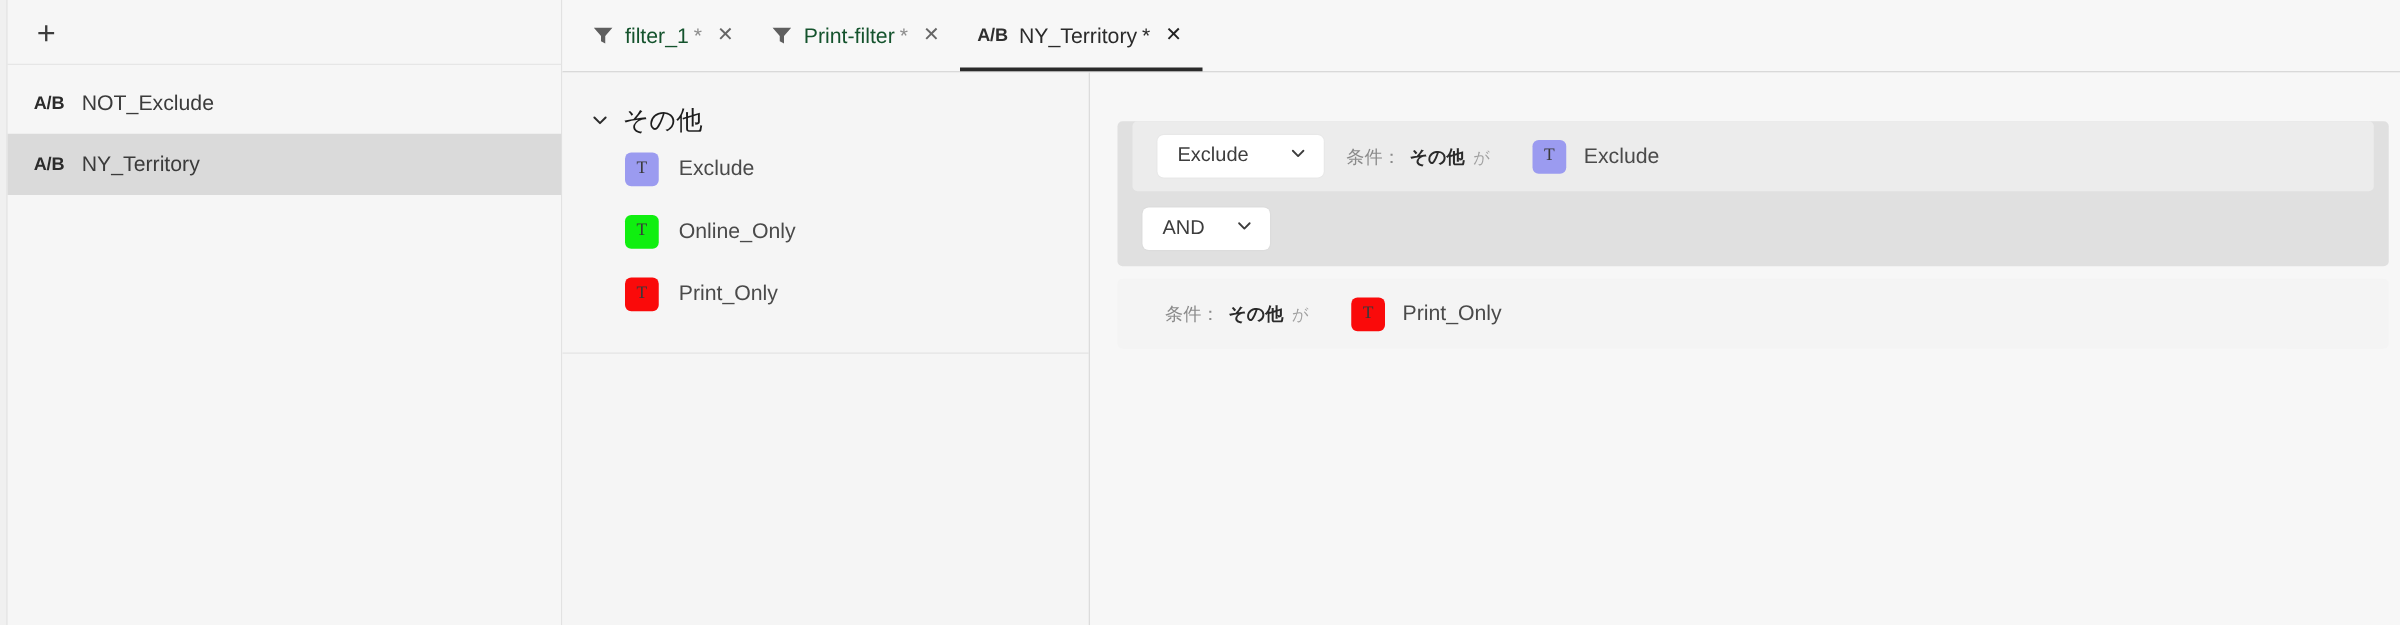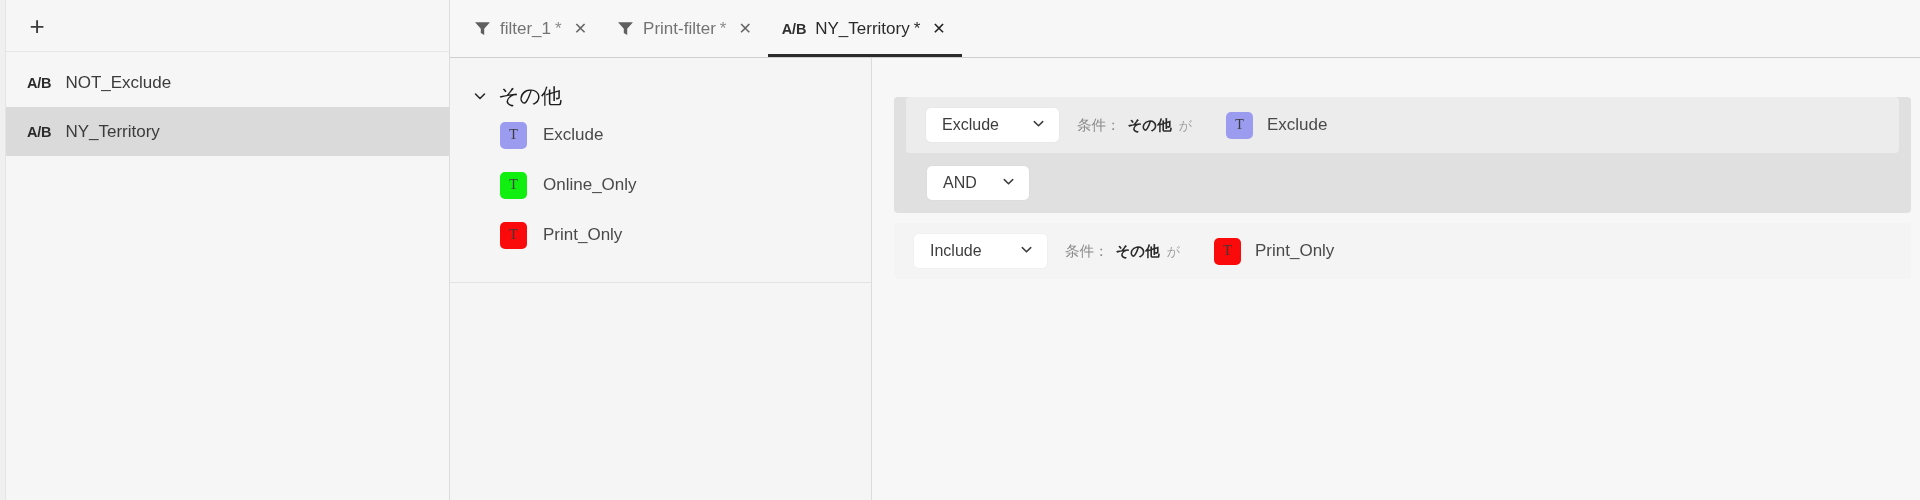--- a/index.html
+++ b/index.html
@@ -108,21 +108,21 @@
   }
   .tab .funnel svg { display:block; }
   .tab-abtype {
     font-size: 14.5px;
     font-weight: bold;
     color: #2f2f2f;
     letter-spacing: -0.2px;
   }
   .tab-label {
     font-size: 17px;
-    color: #737373;
+    color: #14532d;
     white-space: nowrap;
   }
   .tab.active .tab-label { color: #2b2b2b; }
   .tab-dirty {
     font-size: 17px;
     color: #8d8d8d;
     margin-left: -5px;
   }
   .tab.active .tab-dirty { color: #2b2b2b; }
   .tab-close {
@@ -235,21 +235,21 @@
     background: #f4f4f4;
     margin: 0;
     width: 1017px;
     max-width: 100%;
     margin-top: 10px;
   }
   .op-row {
     height: 60px;
     display: flex;
     align-items: center;
-    padding-left: 33px;
+    padding-left: 20px;
   }
   .select {
     background: #ffffff;
     border-radius: 5px;
     height: 34px;
     min-width: 133px;
     display: flex;
     align-items: center;
     justify-content: space-between;
     padding: 0 13px 0 16px;
@@ -393,28 +393,20 @@
                 <svg width="15" height="15" viewBox="0 0 16 16">
                     <path d="M3.5 6 L8 10.5 L12.5 6" fill="none" stroke="#3d3d3d" stroke-width="1.6" stroke-linecap="round" stroke-linejoin="round"></path>
                   </svg>
               </span>
             </div>
           </div>
 
         </div>
 
         <div class="rule-row solo">
-          <div class="select">
-            <span>Include</span>
-            <span class="caret">
-              <svg width="15" height="15" viewBox="0 0 16 16">
-                  <path d="M3.5 6 L8 10.5 L12.5 6" fill="none" stroke="#3d3d3d" stroke-width="1.6" stroke-linecap="round" stroke-linejoin="round"></path>
-                </svg>
-            </span>
-          </div>
           <div class="cond-text">
             <span class="cond-prefix">条件：</span>
             <span class="cond-group">その他</span>
             <span class="cond-suffix">が</span>
           </div>
           <div class="rule-tag">
             <span class="swatch" style="background:#fa0a0a">T</span>
             <span class="tag-name">Print_Only</span>
           </div>
         </div>

